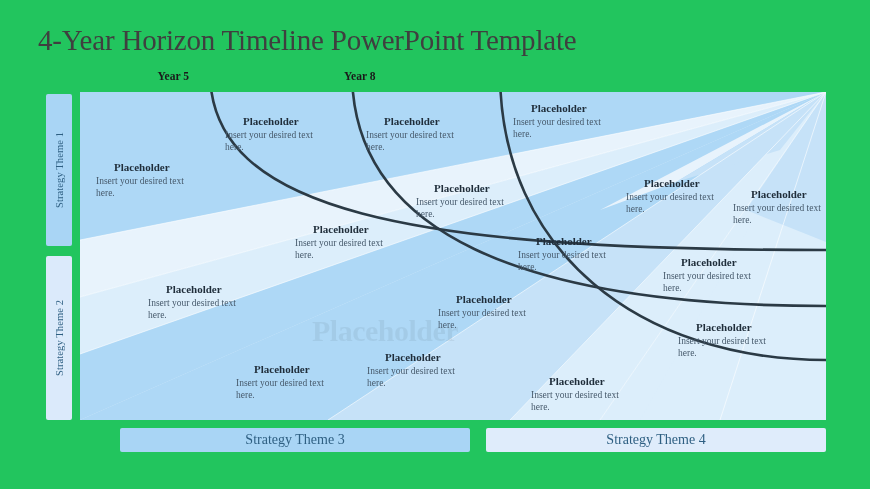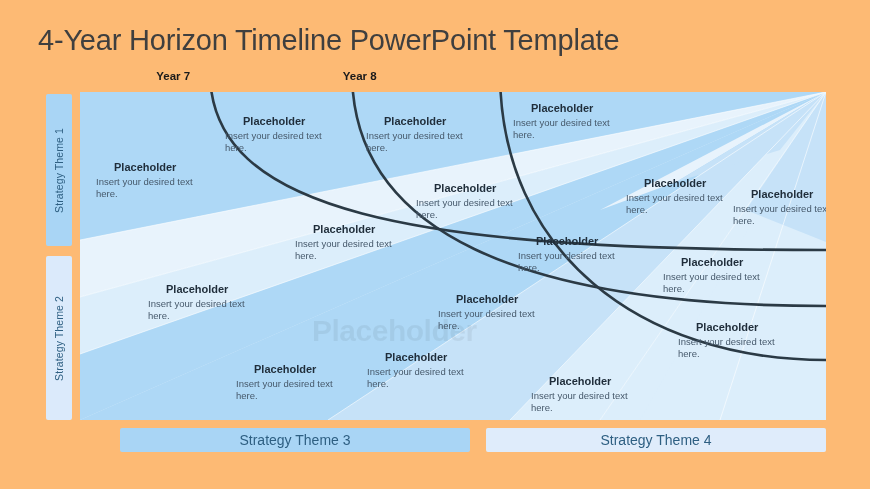--- a/index.html
+++ b/index.html
@@ -3,21 +3,21 @@
 <meta charset="utf-8">
 <style>
   html,body{margin:0;padding:0;}
   body{
     width:870px;height:489px;
     background:#ffffff;
     font-family:"Liberation Sans", sans-serif;
     overflow:hidden;
     position:relative;
   }
-  #slide{position:absolute;inset:0;background:#fdba74;}
+  #slide{position:absolute;inset:0;background:#22c55e;font-family:Liberation Serif, serif;}
 
   
   .slide-title{
     position:absolute;left:38px;top:24px;
     font-size:29px;font-weight:300;
     color:#3f3f3f;letter-spacing:-0.2px;
     white-space:nowrap;
   }
 
   
@@ -80,21 +80,21 @@
   #hbar4{left:486px;top:428px;width:340px;background:#dfecfb;align-items:center;}
 </style>
 </head>
 <body>
 
 <div id="slide">
 
   <div class="slide-title">4-Year Horizon Timeline PowerPoint Template</div>
 
   <div class="year-row">
-      <div class="year-label" style="left: 0px; width: 186.5px;">Year 7</div>
+      <div class="year-label" style="left: 0px; width: 186.5px;">Year 5</div>
       <div class="year-label" style="left: 186.5px; width: 186.5px;">Year 8</div>
       <div class="year-label" style="left: 559.5px; width: 186.5px; margin-top: 32px;">Year 4</div>
     </div>
 
   <div class="vtheme" id="vtheme1">
     <span>Strategy Theme 1</span>
   </div>
   <div class="vtheme" id="vtheme2">
     <span>Strategy Theme 2</span>
   </div>

